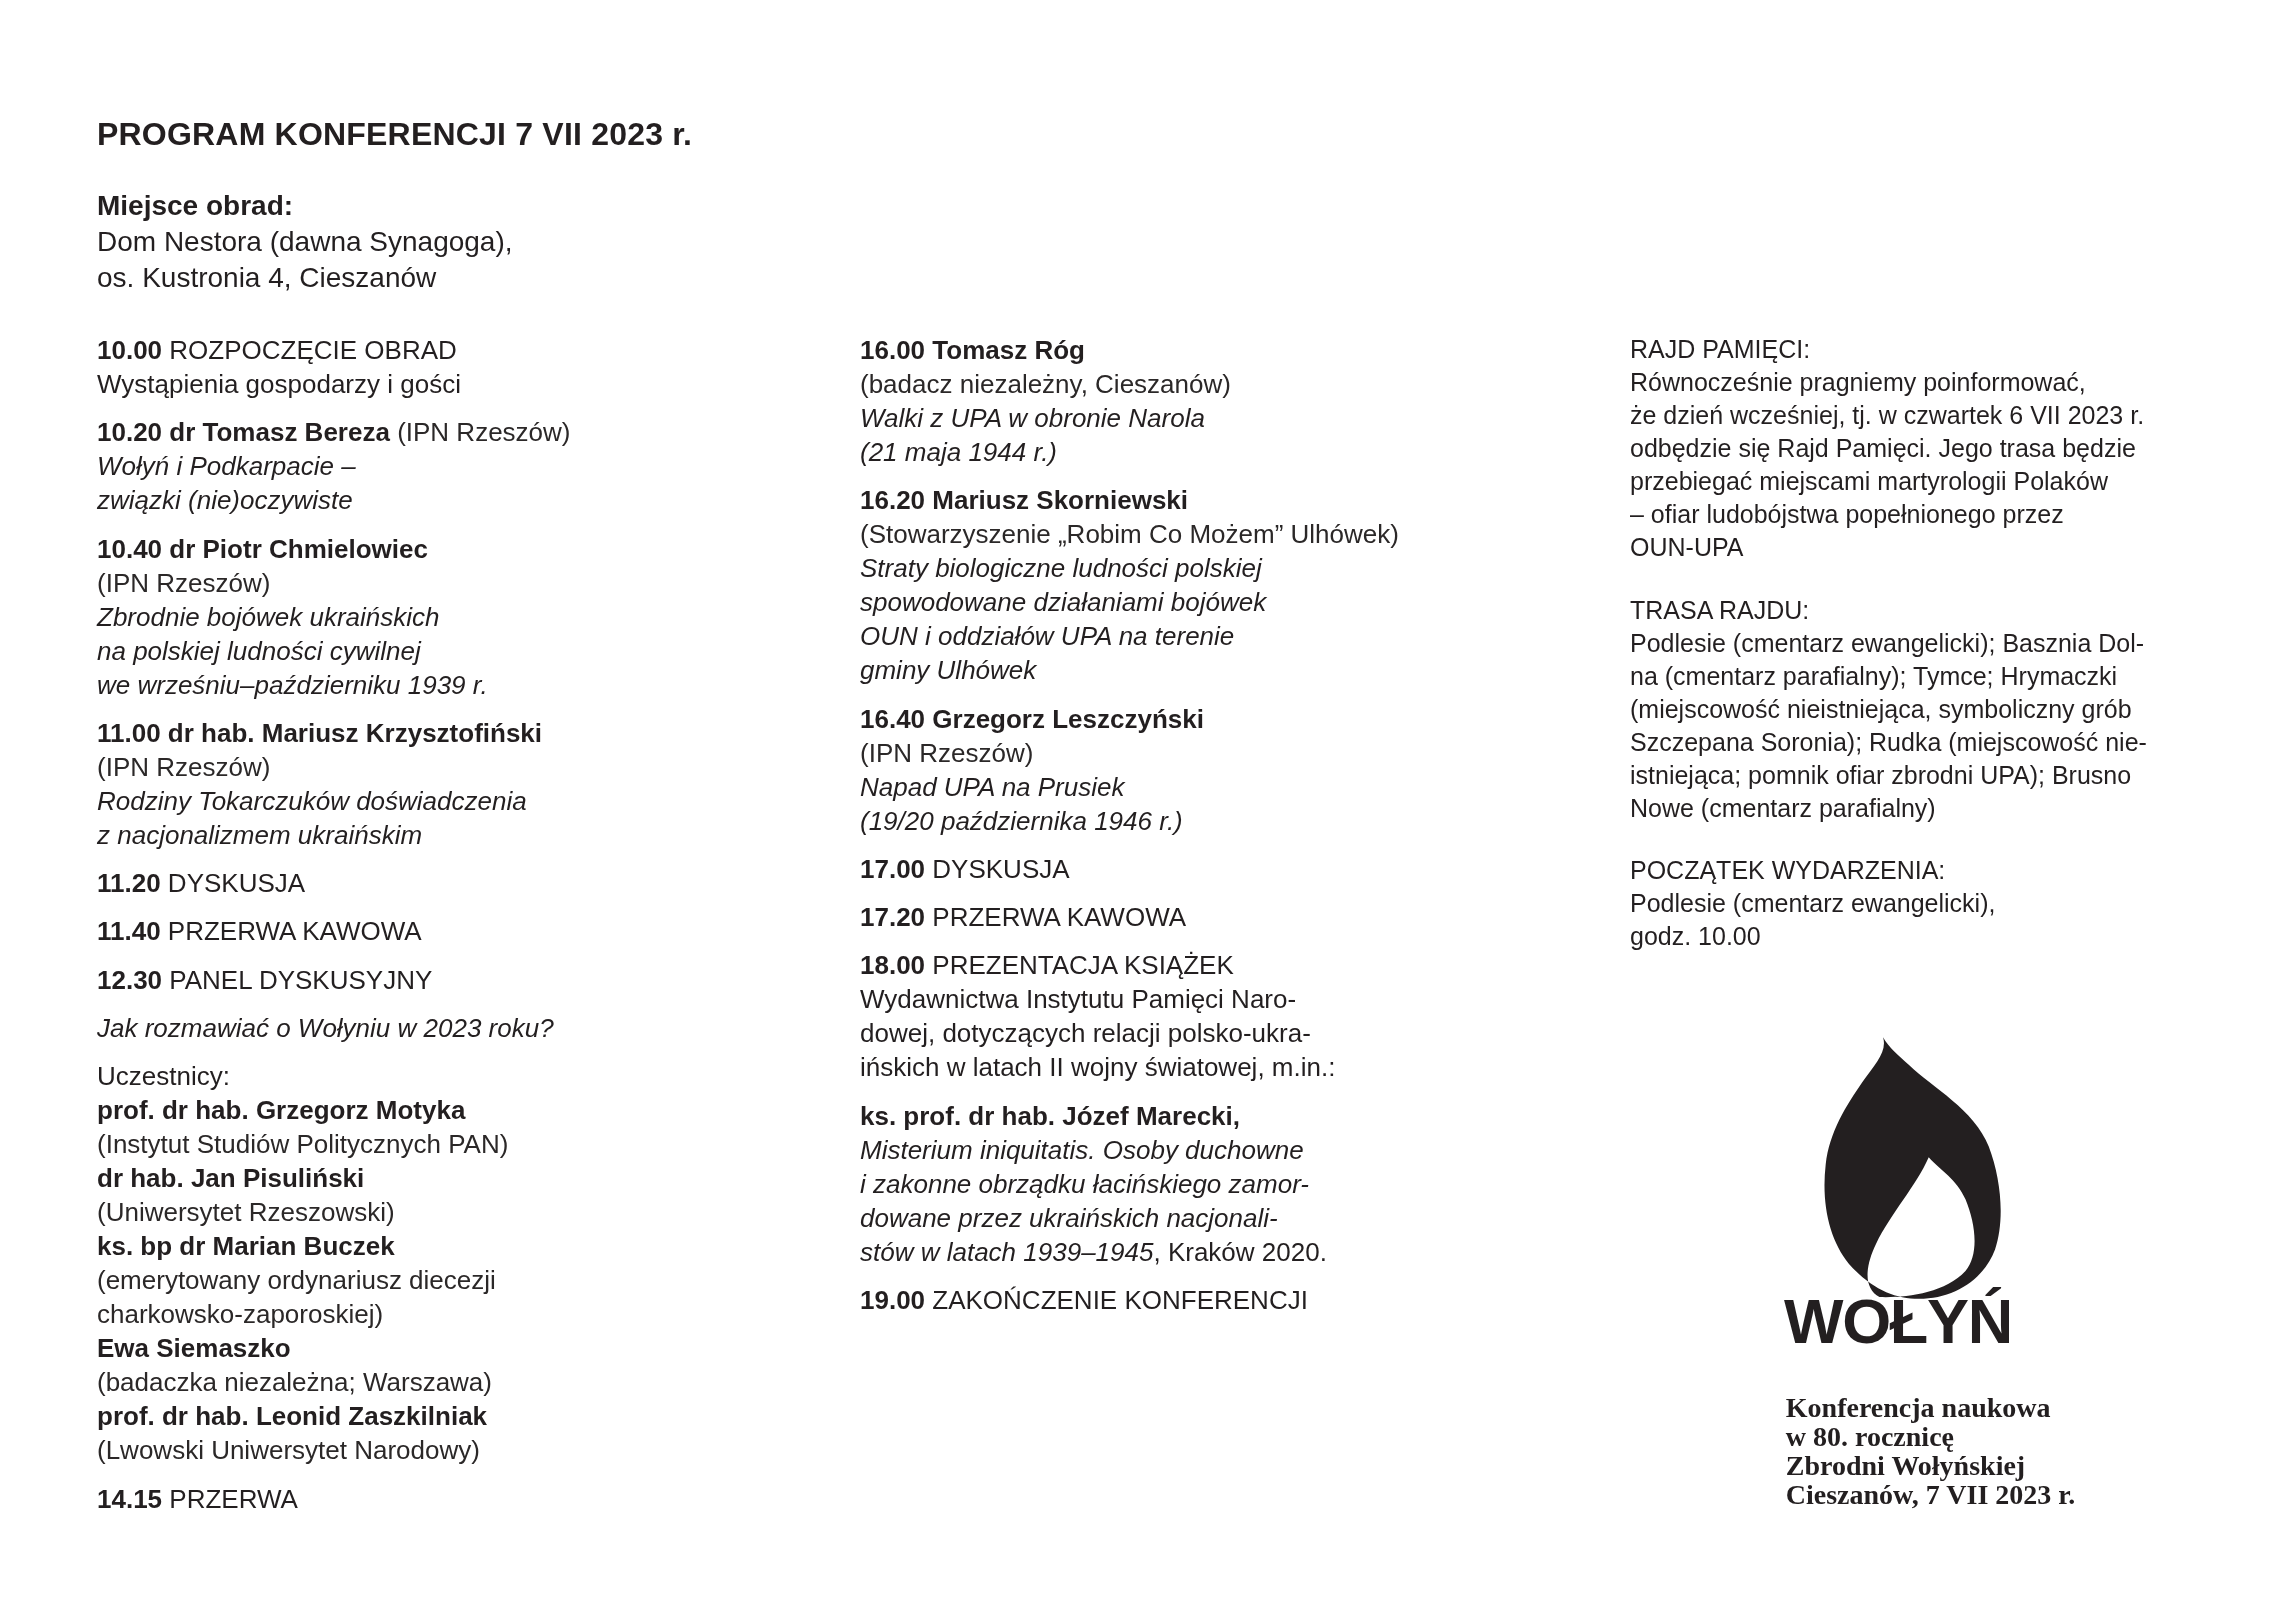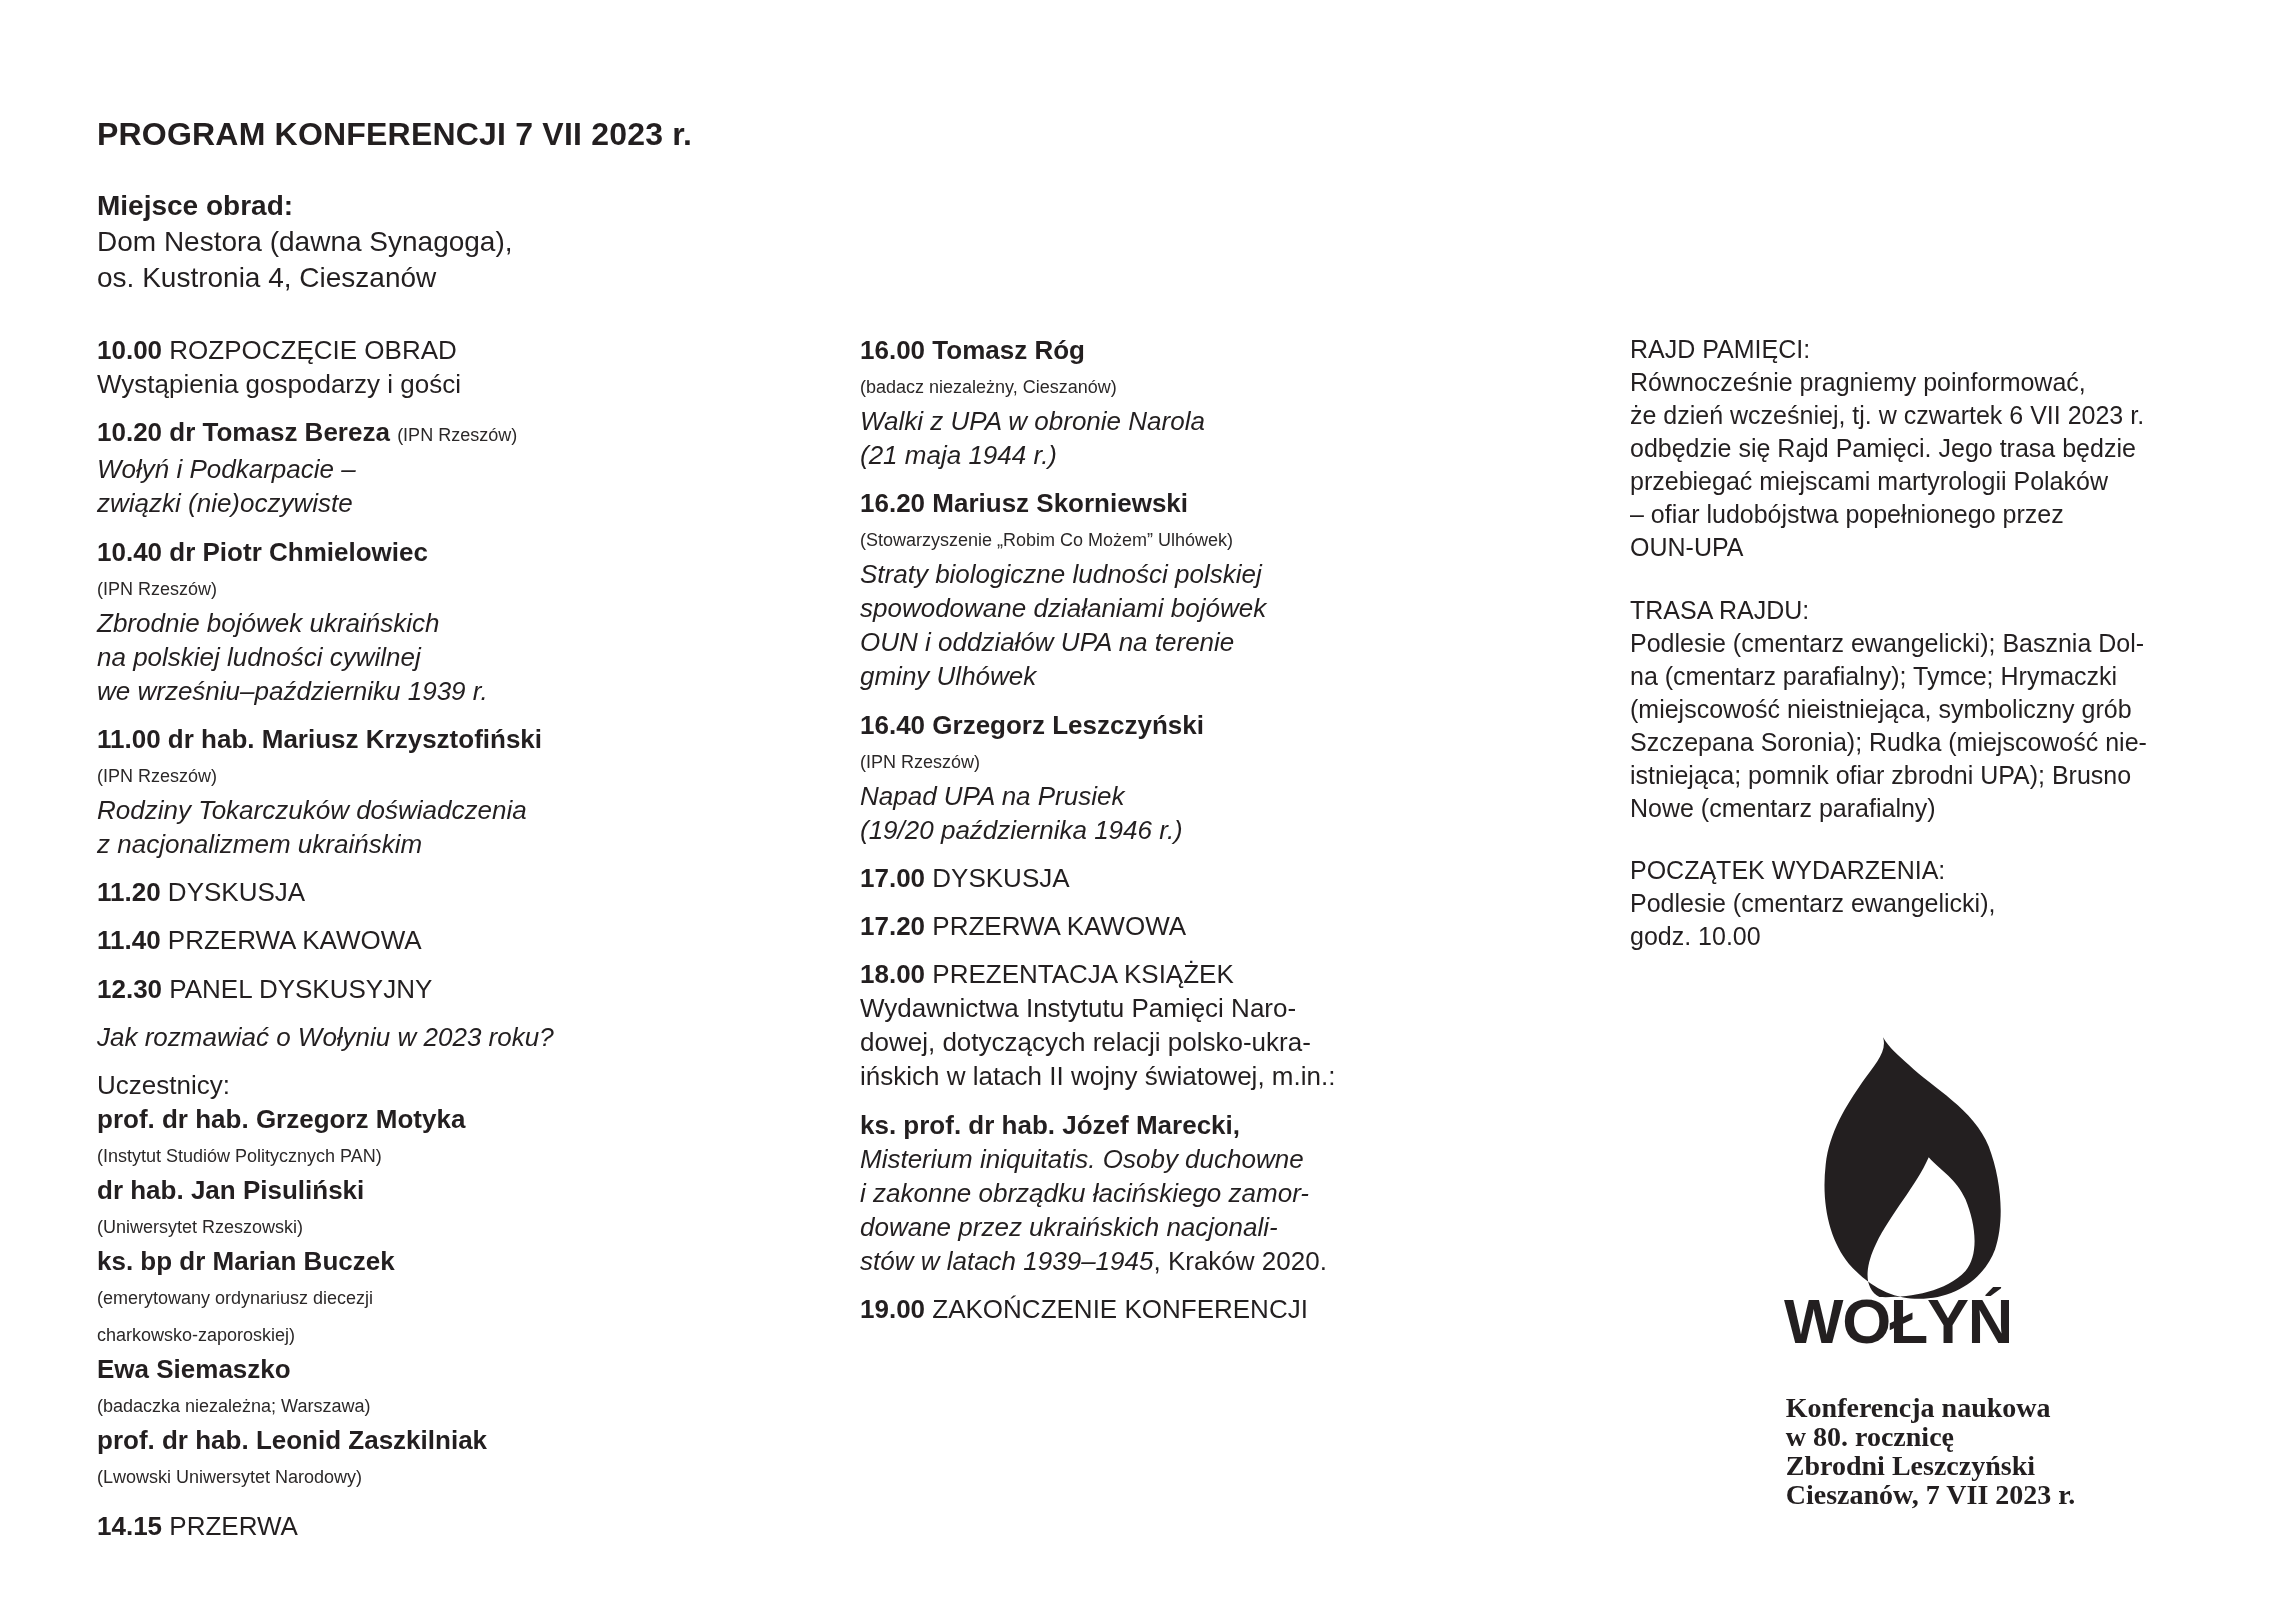--- a/index.html
+++ b/index.html
@@ -24,21 +24,21 @@
   .col{position:absolute;top:333px;font-size:26px;line-height:34px;}
   .col1{left:97px;width:716px;}
   .col2{left:860px;width:681px;}
   .col3{left:1630px;width:627px;font-size:25px;line-height:33px;}
 
   .block{margin:0 0 14.3px 0;}
   .sec{margin:0 0 29.6px 0;}
   .ln{display:block;white-space:nowrap;}
   .run.time{font-weight:700;}
   .run.bold{font-weight:700;}
-  .run.note{font-size:18px;color:#2b2828;}
+  .run.note{font-size:26px;color:#2b2828;}
   .run.italic{font-style:italic;}
 
   .logo{position:absolute;left:1784px;top:1037px;width:287px;height:537px;}
   .flame{position:absolute;left:39px;top:0;}
   .wordmark{
     position:absolute;left:0;top:253px;
     font-size:63px;font-weight:700;letter-spacing:-1.3px;
     line-height:63px;white-space:nowrap;color:#231f20;
   }
   .caption{
@@ -202,19 +202,19 @@
         C46,258 46,281 63,290
         C92,291 136,286 159,261
         C174,243 171,210 159,181
         C149,158 131,149 118,134
         Z"></path>
     </svg>
     <div class="wordmark">WOŁYŃ</div>
     <div class="caption">
       <span class="ln">Konferencja naukowa</span>
       <span class="ln">w 80. rocznicę</span>
-      <span class="ln">Zbrodni Leszczyński</span>
+      <span class="ln">Zbrodni Wołyńskiej</span>
       <span class="ln">Cieszanów, 7 VII 2023 r.</span>
     </div>
   </div>
 
 </div>
 
 
 </body></html>

